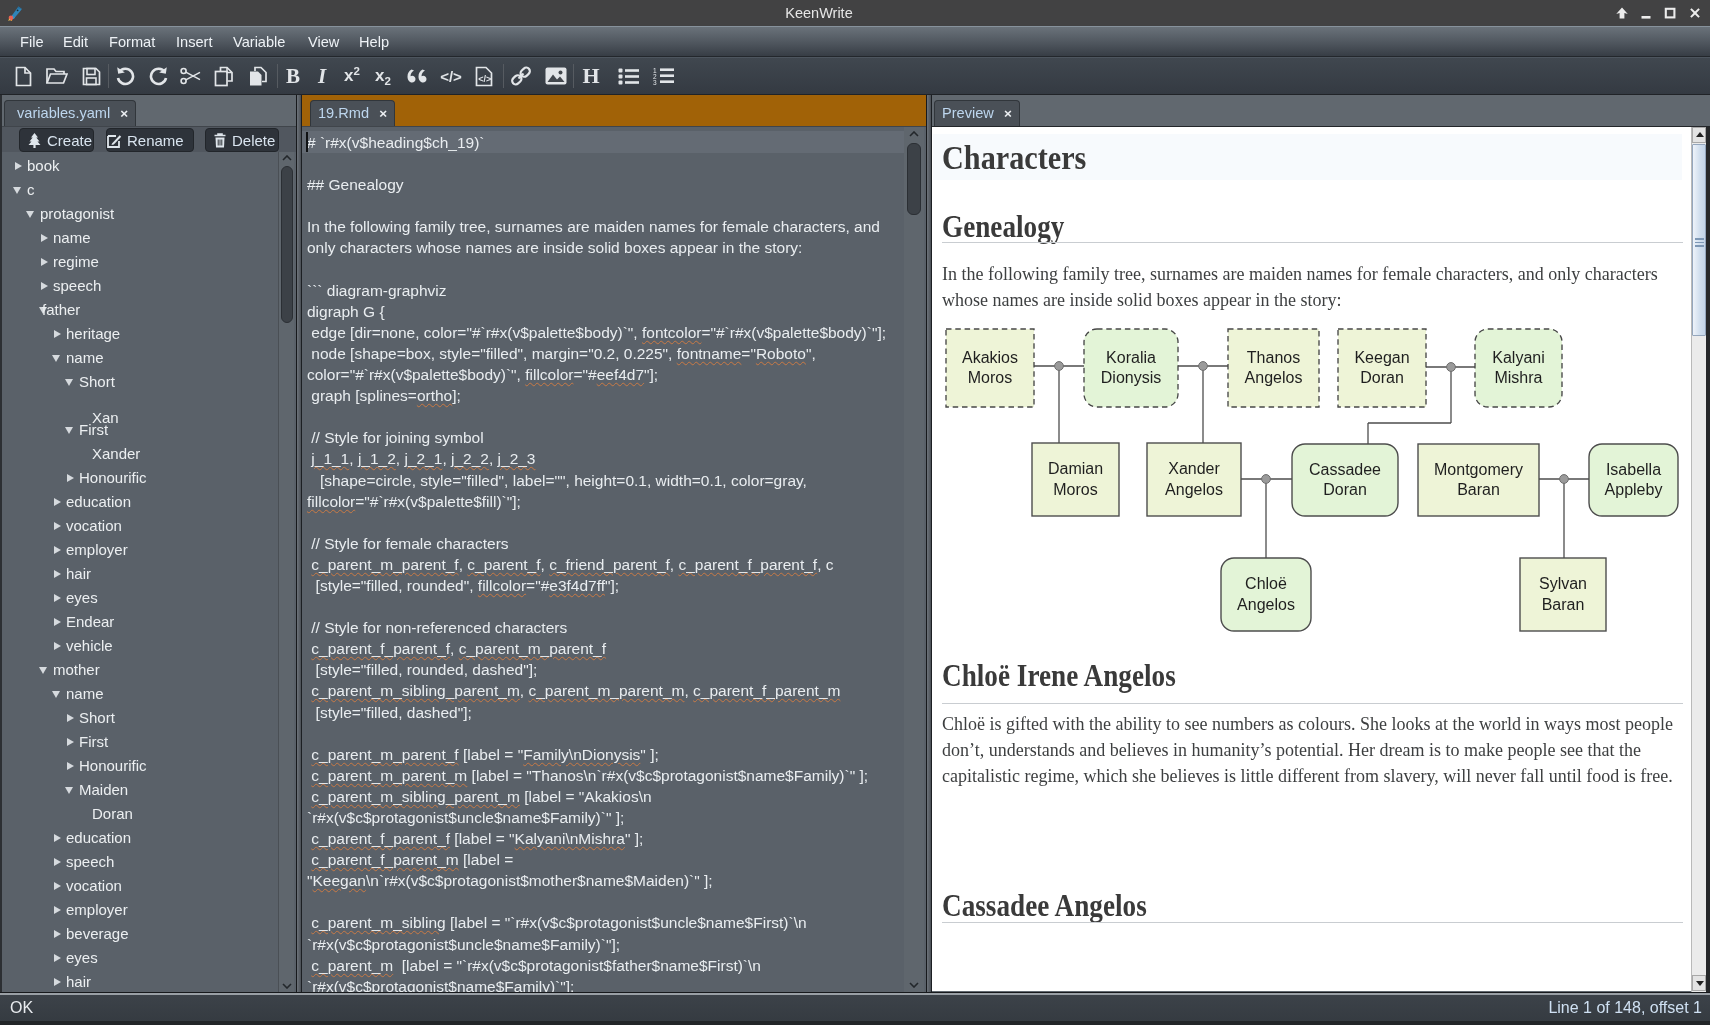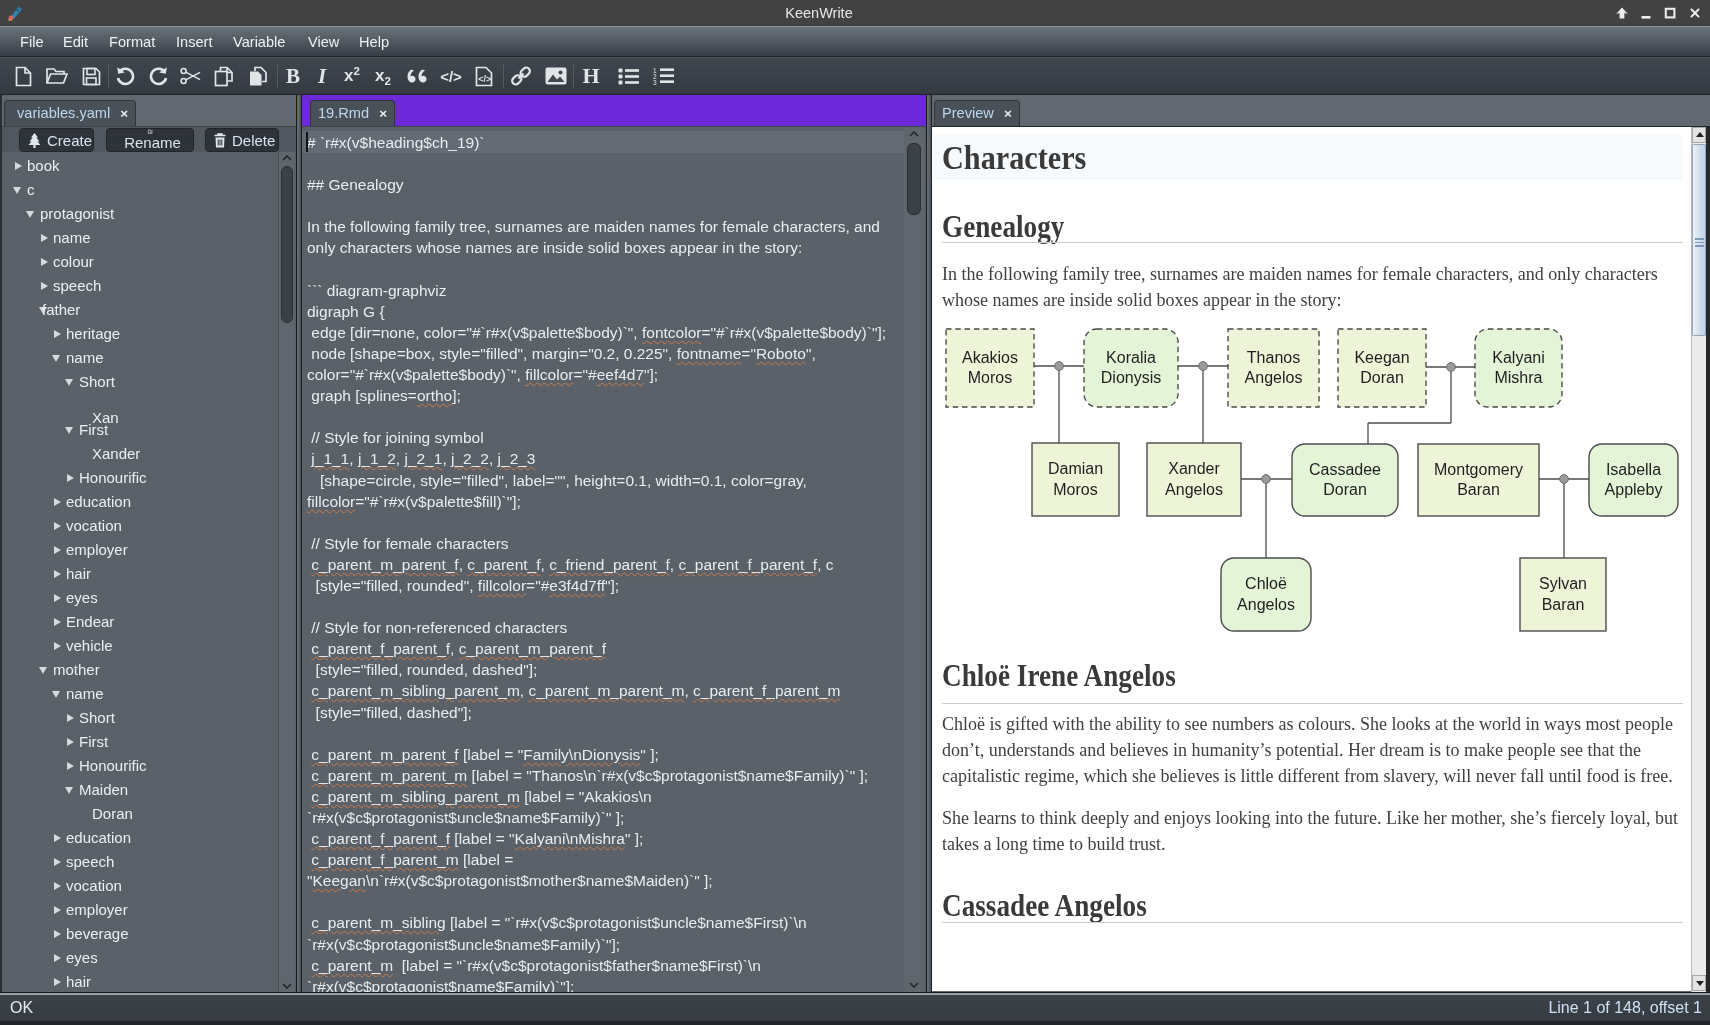--- a/index.html
+++ b/index.html
@@ -21,21 +21,21 @@
 
 #toolbar { position:absolute; left:0; top:58px; width:1710px; height:37px;
   background:linear-gradient(#40474f, #343a42); border-bottom:1px solid #202327; }
 .ti { position:absolute; top:0; height:36px; display:flex; align-items:center; justify-content:center; color:#e2e5e8; }
 .tsep { position:absolute; top:6px; width:1px; height:24px; background:#565b61; }
 
 
 #main { position:absolute; left:0; top:95px; width:1710px; height:897px; }
 #leftpanel { position:absolute; left:0; top:0; width:296px; height:897px; background:#61686f; }
 #splitter1 { position:absolute; left:296px; top:0; width:6px; height:897px; background:linear-gradient(90deg,#6d737a,#4b5056); border-left:1px solid #17191c; border-right:1px solid #1c1f23; }
-#editorpanel { position:absolute; left:302px; top:0; width:624px; height:897px; background:#6d28d9; }
+#editorpanel { position:absolute; left:302px; top:0; width:624px; height:897px; background:#a16207; }
 #splitter2 { position:absolute; left:926px; top:0; width:6px; height:897px; background:linear-gradient(90deg,#6d737a,#4b5056); border-left:1px solid #17191c; border-right:1px solid #1c1f23; }
 #previewpanel { position:absolute; left:932px; top:0; width:778px; height:897px; background:#61686f; }
 
 .tab { position:absolute; top:5px; height:26px; background:#4a5057; border:1px solid #31363b; border-bottom:none; border-radius:4px 4px 0 0; color:#bdd6ee; font-size:14.6px; line-height:25px; padding:0 7px; }
 .tab .x { color:#eceff2; font-weight:bold; margin-left:6px; font-size:13.5px; }
 
 
 #lbtnrow { position:absolute; left:0; top:31px; width:296px; height:26px; background:#51575f; border-top:1px solid #40454b; }
 .btn { position:absolute; top:1px; height:24px; background:#2e333a; border:1px solid #22262b; border-radius:4px; color:#d9e4ef; font-size:15px; display:flex; align-items:center; }
 #tree { position:absolute; left:0; top:57px; width:296px; height:840px; background:#5a6169; overflow:hidden; }
@@ -219,21 +219,21 @@
       <div style="position:absolute;left:0;top:0;width:1.5px;height:897px;background:#2c2f33;z-index:9"></div>
     <div id="leftpanel">
       <div class="tab" style="left:4px;padding-left:12px">variables.yaml <span class="x">×</span></div>
       <div id="lbtnrow">
         <div class="btn" style="left:19px; width:75px; padding-left:8px;">
             <svg width="13" height="15" viewBox="0 0 13 15">
               <path d="M6.5 0 L10 4.5 L8.3 4.5 L11.5 8.5 L9.5 8.5 L12.5 12 L7.6 12 L7.6 15 L5.4 15 L5.4 12 L0.5 12 L3.5 8.5 L1.5 8.5 L4.7 4.5 L3 4.5 Z" fill="#dfe6ec"></path>
             </svg>
             <span style="margin-left:6px">Create</span>
           </div>
-        <div class="btn" style="left:106px; width:88px; padding-left:0;flex-direction:column;">
+        <div class="btn" style="left:106px; width:88px; padding-left:0;">
             <svg width="15" height="15" viewBox="0 0 15 15">
               <path d="M1 3 H9 M1 3 V14 H12 V8" fill="none" stroke="#dfe6ec" stroke-width="1.8"></path>
               <path d="M5 10.5 L12.7 2.2 L14.2 3.7 L6.8 11.5 L4.5 12 Z" fill="#dfe6ec"></path>
             </svg>
             <span style="margin-left:5px">Rename</span>
           </div>
         <div class="btn" style="left:205px; width:74px; padding-left:8px;">
             <svg width="12" height="15" viewBox="0 0 12 15">
               <path d="M0.5 2.5 H11.5 M4 2.5 V1 H8 V2.5" fill="none" stroke="#dfe6ec" stroke-width="1.6"></path>
               <path d="M1.5 4.5 H10.5 L10 14.5 H2 Z" fill="#dfe6ec"></path>
@@ -245,21 +245,21 @@
       <div id="tree">
 <i class="arr-r" style="left:15px;top:2px"></i>
           <div class="trow" style="left:27px;top:2px">book</div>
 <i class="arr-d" style="left:13px;top:26px"></i>
           <div class="trow" style="left:27px;top:26px">c</div>
 <i class="arr-d" style="left:26px;top:50px"></i>
           <div class="trow" style="left:40px;top:50px">protagonist</div>
 <i class="arr-r" style="left:41px;top:74px"></i>
           <div class="trow" style="left:53px;top:74px">name</div>
 <i class="arr-r" style="left:41px;top:98px"></i>
-          <div class="trow" style="left:53px;top:98px">colour</div>
+          <div class="trow" style="left:53px;top:98px">regime</div>
 <i class="arr-r" style="left:41px;top:122px"></i>
           <div class="trow" style="left:53px;top:122px">speech</div>
 <i class="arr-d" style="left:39px;top:146px"></i>
           <div class="trow" style="left:42px;top:146px">father</div>
 <i class="arr-r" style="left:54px;top:170px"></i>
           <div class="trow" style="left:66px;top:170px">heritage</div>
 <i class="arr-d" style="left:52px;top:194px"></i>
           <div class="trow" style="left:66px;top:194px">name</div>
 <i class="arr-d" style="left:65px;top:218px"></i>
           <div class="trow" style="left:79px;top:218px">Short</div>
@@ -441,21 +441,20 @@
             <text x="631" y="288.5" text-anchor="middle" font-size="16" fill="#1f1f1f" font-family="Liberation Sans">Baran</text>
             <circle cx="127" cy="45" r="4.4" fill="#9a9a9a" stroke="#6e6e6e" stroke-width="1"></circle>
             <circle cx="271" cy="45" r="4.4" fill="#9a9a9a" stroke="#6e6e6e" stroke-width="1"></circle>
             <circle cx="519" cy="46" r="4.4" fill="#9a9a9a" stroke="#6e6e6e" stroke-width="1"></circle>
             <circle cx="334" cy="158" r="4.4" fill="#9a9a9a" stroke="#6e6e6e" stroke-width="1"></circle>
             <circle cx="632" cy="158" r="4.4" fill="#9a9a9a" stroke="#6e6e6e" stroke-width="1"></circle>
           </svg>
 <div class="abs serif" style="left:10px;top:532px;font-size:32px;font-weight:bold;color:#3a3a3a;line-height:32px;transform:scaleX(0.85);transform-origin:left top;">Chloë Irene Angelos</div>
 <div class="abs" style="left:10px;top:576px;width:741px;height:1px;background:#c9cdd1;"></div>
 <div class="abs serif" style="left:10px;top:584.3px;font-size:18px;line-height:26px;color:#3d3f40;white-space:nowrap;">Chloë is gifted with the ability to see numbers as colours. She looks at the world in ways most people<br>don’t, understands and believes in humanity’s potential. Her dream is to make people see that the<br>capitalistic regime, which she believes is little different from slavery, will never fall until food is free.</div>
-<div class="abs serif" style="left:10px;top:678.3px;font-size:18px;line-height:26px;color:#3d3f40;white-space:nowrap;">She learns to think deeply and enjoys looking into the future. Like her mother, she’s fiercely loyal, but<br>takes a long time to build trust.</div>
 <div class="abs serif" style="left:10px;top:762px;font-size:32px;font-weight:bold;color:#3a3a3a;line-height:32px;transform:scaleX(0.85);transform-origin:left top;">Cassadee Angelos</div>
 <div class="abs" style="left:10px;top:795px;width:741px;height:1px;background:#c9cdd1;"></div>
 <div class="abs" style="left:759px;top:0;width:15px;height:865px;background:#ebebeb;border-left:1px solid #b9b9b9;">
             <div class="abs" style="left:0;top:0;width:14px;height:16px;background:#e3e3e3;border:1px solid #a8a8a8;"><svg width="14" height="14" viewBox="0 0 14 14">
                 <path d="M7 4 L11 9 L3 9 Z" fill="#222"></path>
               </svg></div>
             <div class="abs" style="left:0;top:17px;width:14px;height:192px;background:linear-gradient(90deg,#eef3fa,#cfdded 60%,#c3d4e8);border:1px solid #94a6bd;border-radius:1px;">
               <div class="abs" style="left:2px;top:93px;width:9px;height:1.5px;background:#7d97b5"></div>
               <div class="abs" style="left:2px;top:96.5px;width:9px;height:1.5px;background:#7d97b5"></div>
               <div class="abs" style="left:2px;top:100px;width:9px;height:1.5px;background:#7d97b5"></div>

